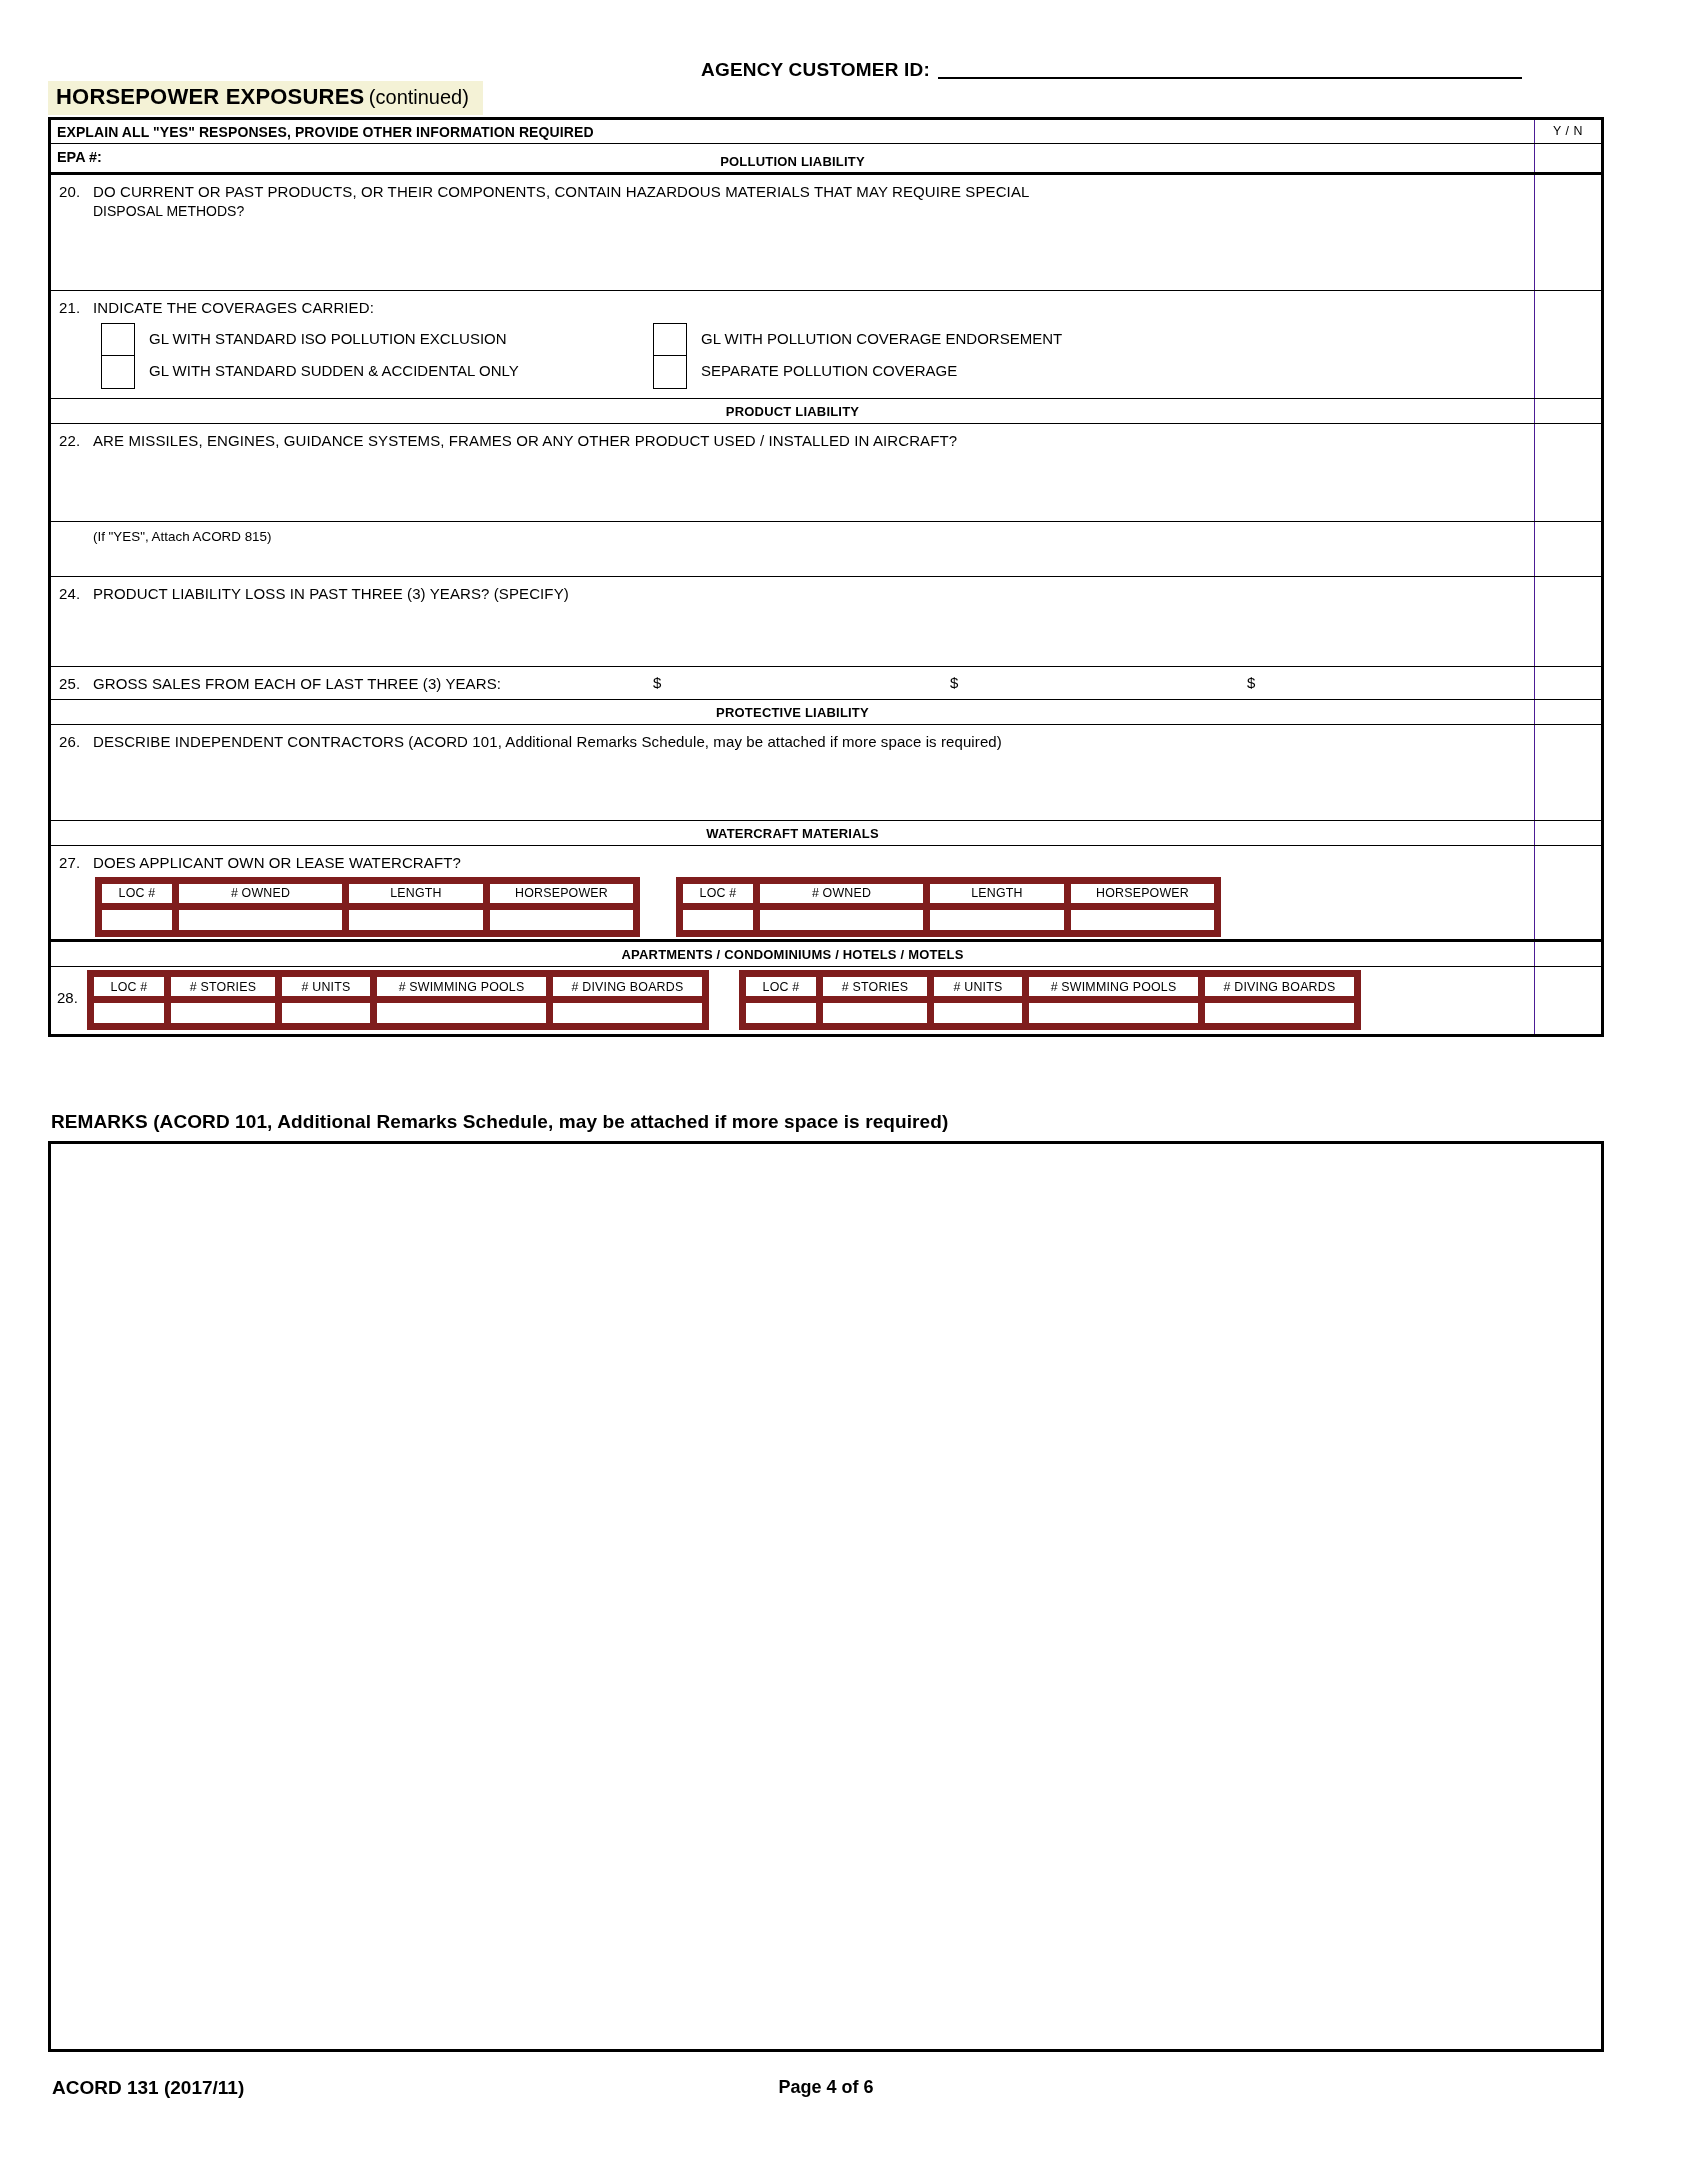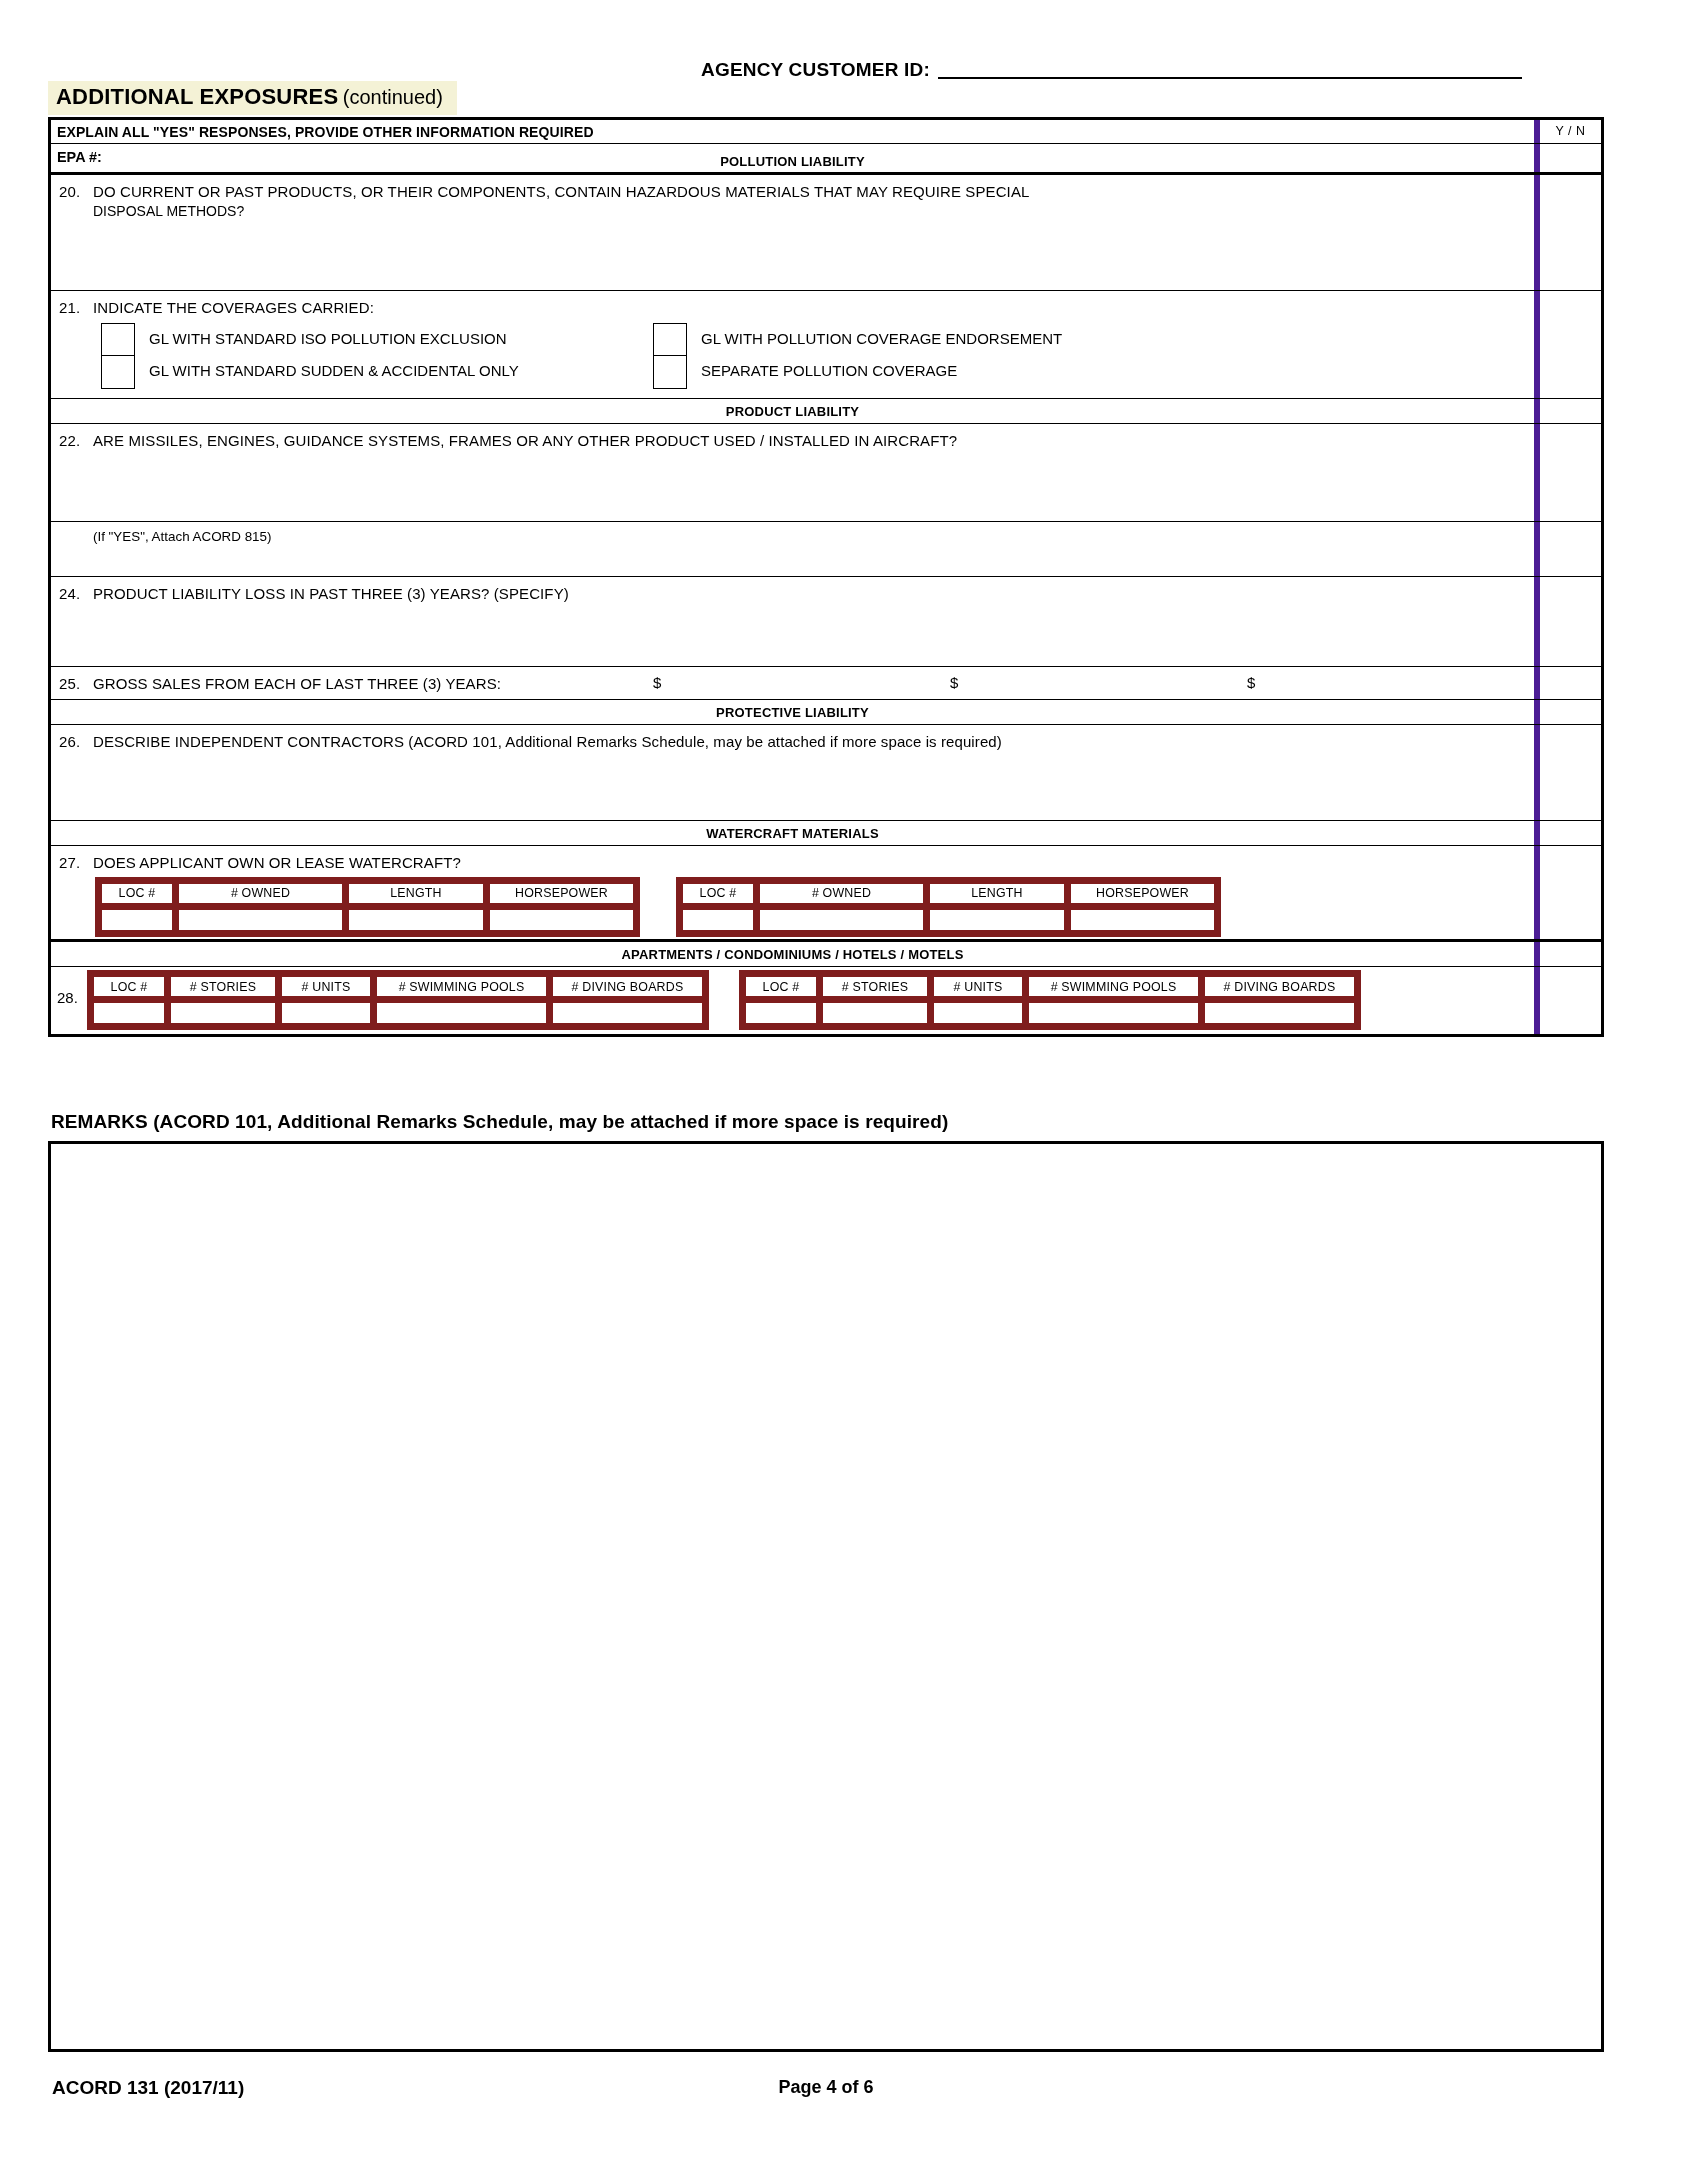--- a/index.html
+++ b/index.html
@@ -92,21 +92,21 @@
   .row.last { border-bottom: none; }
 
   .cell-main {
     flex: 1;
     position: relative;
     box-sizing: border-box;
   }
   .cell-yn {
     width: 67px;
     min-width: 67px;
-    border-left: 6px solid #4c1d95;
+    border-left: 1px solid #4c1d95;
     box-sizing: border-box;
     position: relative;
   }
 
   .yn-head {
     font-size: 12.4px;
     text-align: center;
     padding-top: 4px;
     letter-spacing: 0.5px;
   }
@@ -300,21 +300,21 @@
 <div class="page">
 
   <div class="top-header">
     <div class="agency-id-wrap">
       <span class="agency-id-label">AGENCY CUSTOMER ID:</span>
       <span class="agency-id-line"></span>
     </div>
   </div>
 
   <div class="section-banner">
-    <span class="t1">ADDITIONAL EXPOSURES</span>
+    <span class="t1">HORSEPOWER EXPOSURES</span>
     <span class="t2">(continued)</span>
   </div>
 
   <div class="form-box">
 
     <div class="row">
       <div class="cell-main">
         <div class="explain-text">EXPLAIN ALL "YES" RESPONSES, PROVIDE OTHER INFORMATION REQUIRED</div>
       </div>
       <div class="cell-yn">

